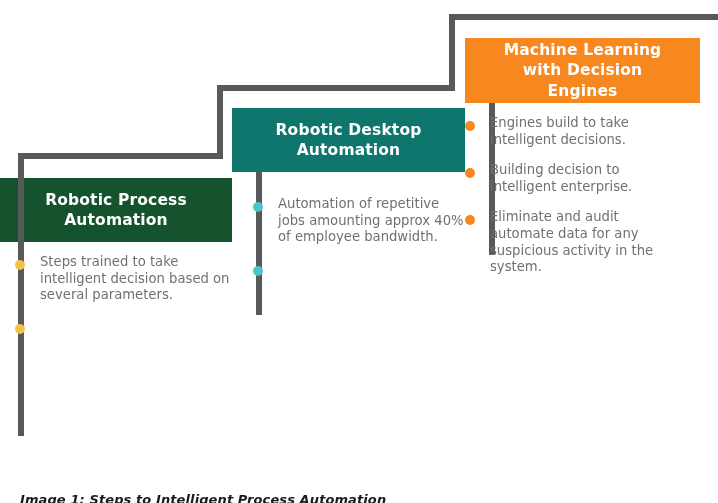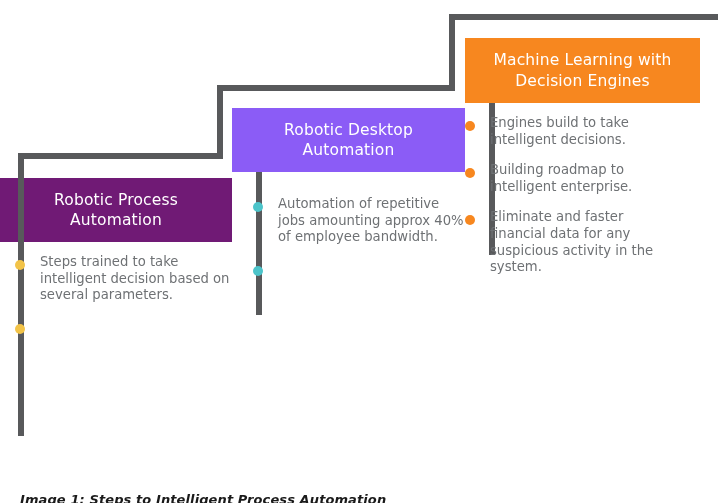--- a/index.html
+++ b/index.html
@@ -36,34 +36,34 @@
   .stage-header {
     position: absolute;
     display: flex;
     align-items: center;
     justify-content: center;
     text-align: center;
     box-sizing: border-box;
   }
   .stage-header-title {
     color: #ffffff;
-    font-weight: normal;
+    font-weight: bold;
     font-size: 15.5px;
     line-height: 1.3;
     letter-spacing: 0.15px;
     padding: 0 26px;
   }
 
   #stage-1-header {
     left: 0px;   top: 178px;  width: 232px; height: 64px;
-    background: #701a75;
+    background: #14532d;
   }
   #stage-2-header {
     left: 232px; top: 108px;  width: 233px; height: 64px;
-    background: #8b5cf6;
+    background: #0f766e;
   }
   #stage-3-header {
     left: 465px; top: 38px;   width: 235px; height: 65px;
     background: #F7871F;
   }
 
   
   .stage-bullets {
     position: absolute;
     box-sizing: border-box;
@@ -171,23 +171,23 @@
 
   <div class="bullet-rail" id="stage-3-rail"></div>
 
   <div class="stage-bullets" id="stage-3-bullets">
     <div class="bullet-item">
       <span class="bullet-dot"></span>
       <span class="bullet-text">Engines build to take intelligent decisions.</span>
     </div>
     <div class="bullet-item">
       <span class="bullet-dot"></span>
-      <span class="bullet-text">Building roadmap to intelligent enterprise.</span>
+      <span class="bullet-text">Building decision to intelligent enterprise.</span>
     </div>
     <div class="bullet-item">
       <span class="bullet-dot"></span>
-      <span class="bullet-text">Eliminate and faster financial data for any suspicious activity in the system.</span>
+      <span class="bullet-text">Eliminate and audit automate data for any suspicious activity in the system.</span>
     </div>
   </div>
 
   <div id="figure-caption">Image 1: Steps to Intelligent Process Automation</div>
 
 </div>
 
 </body></html>

